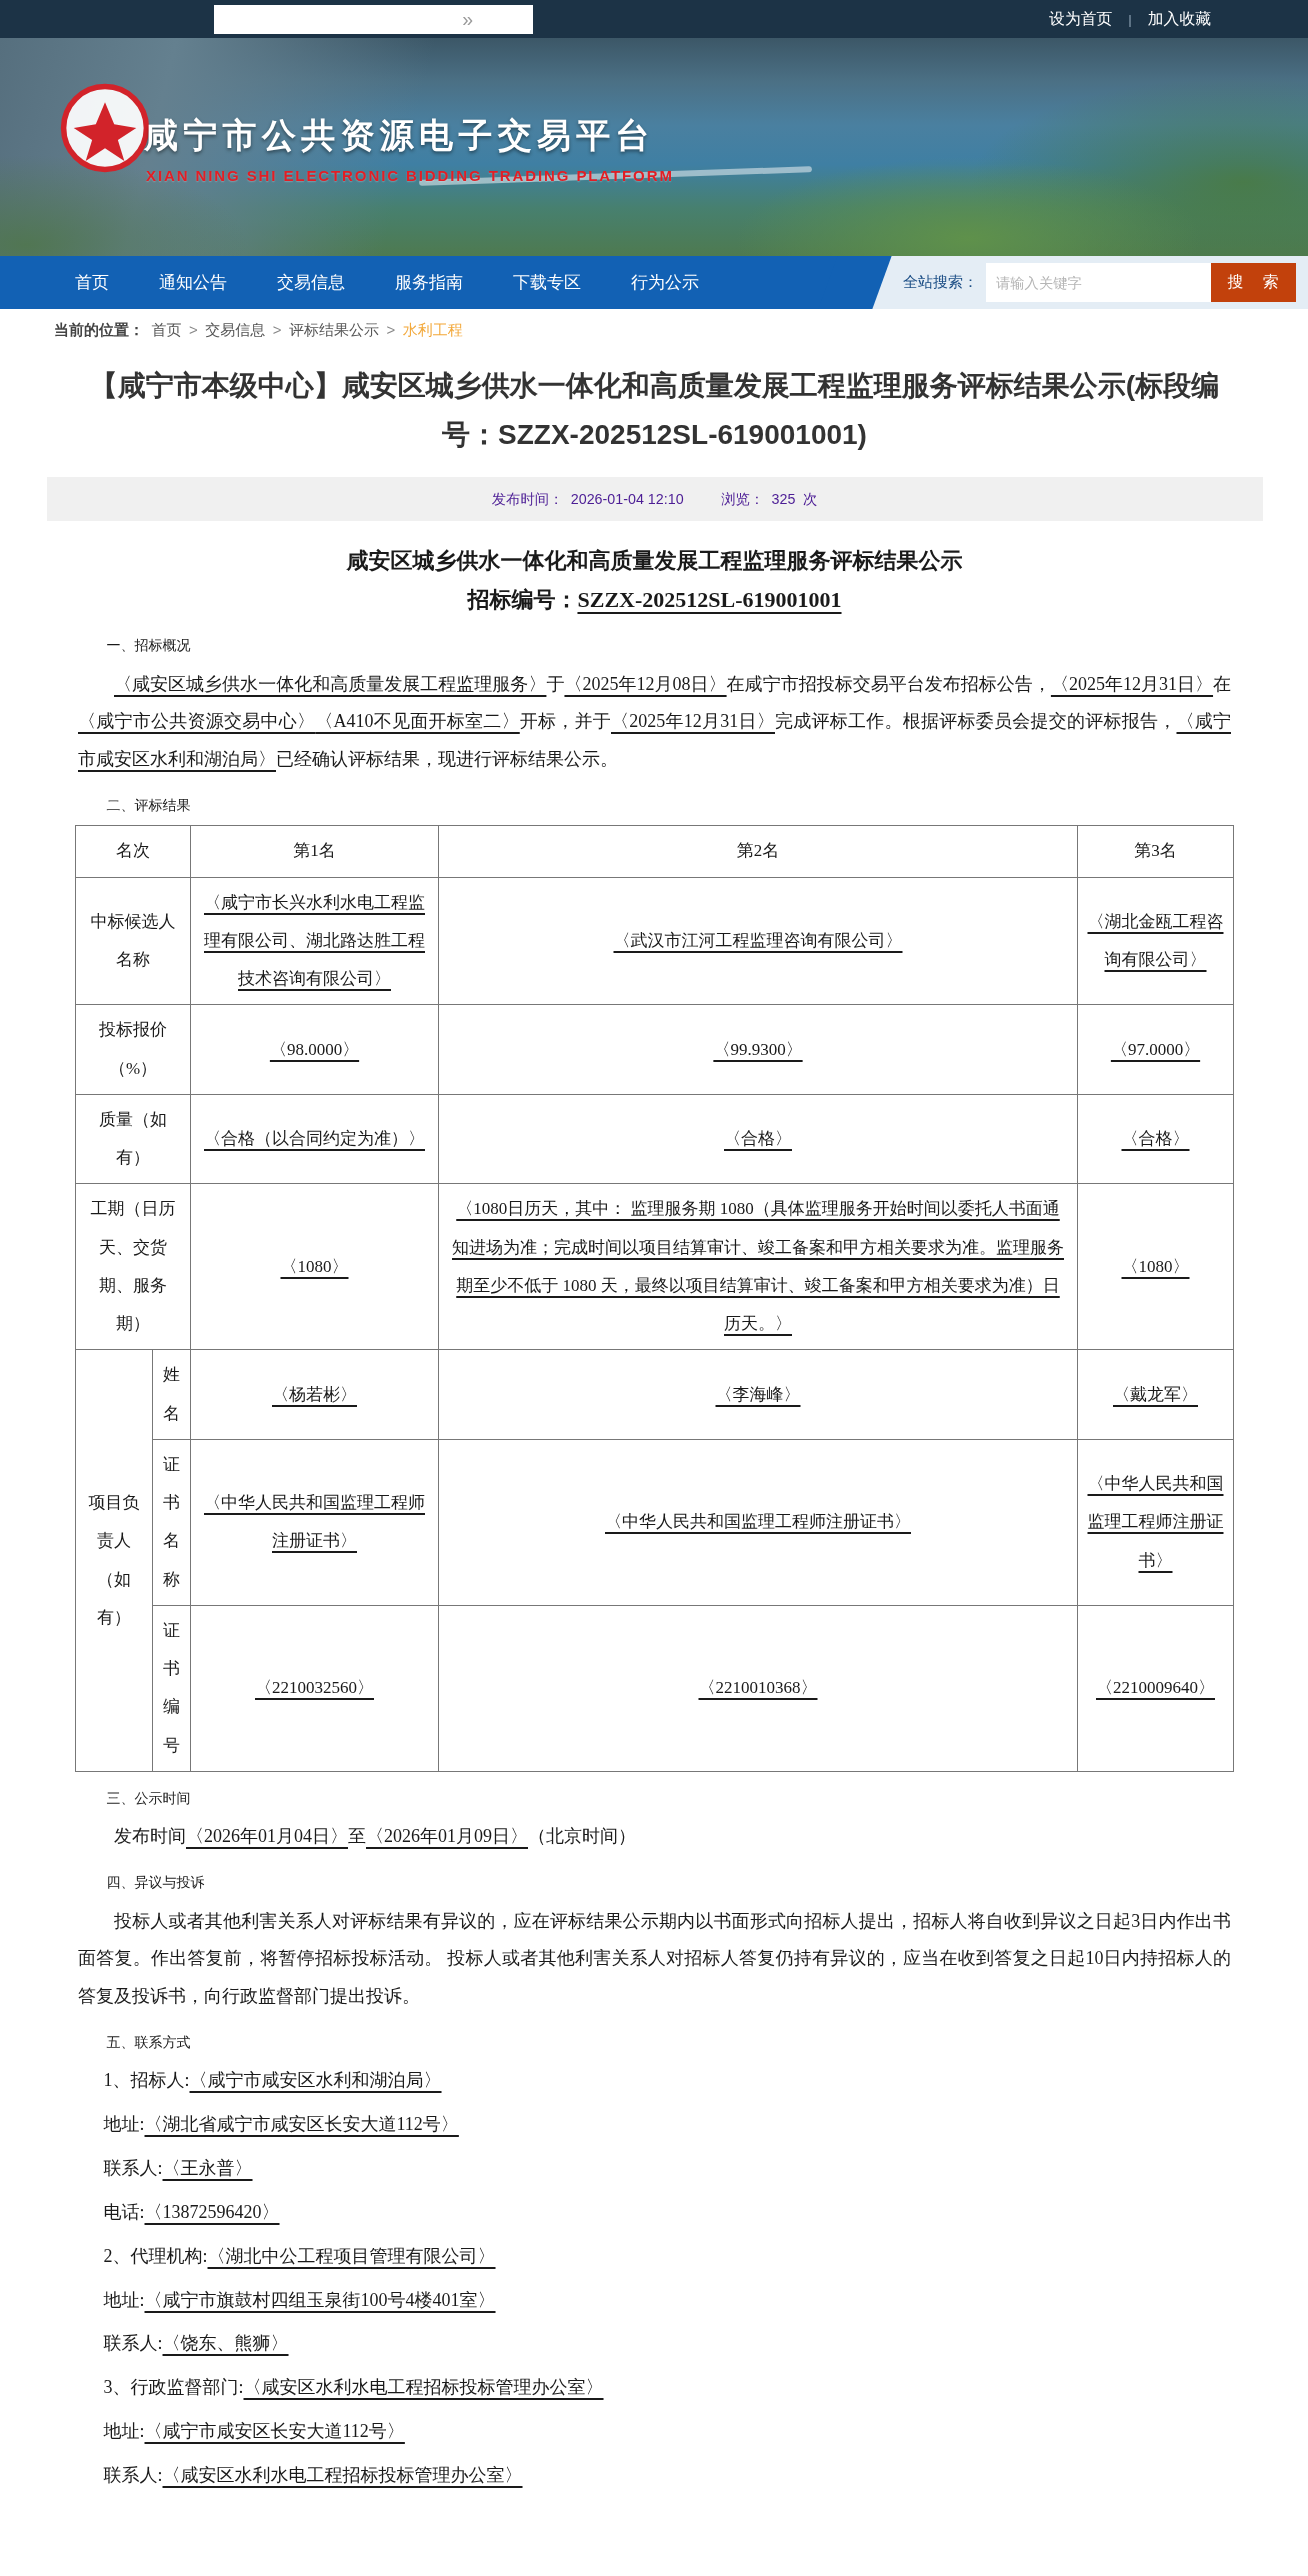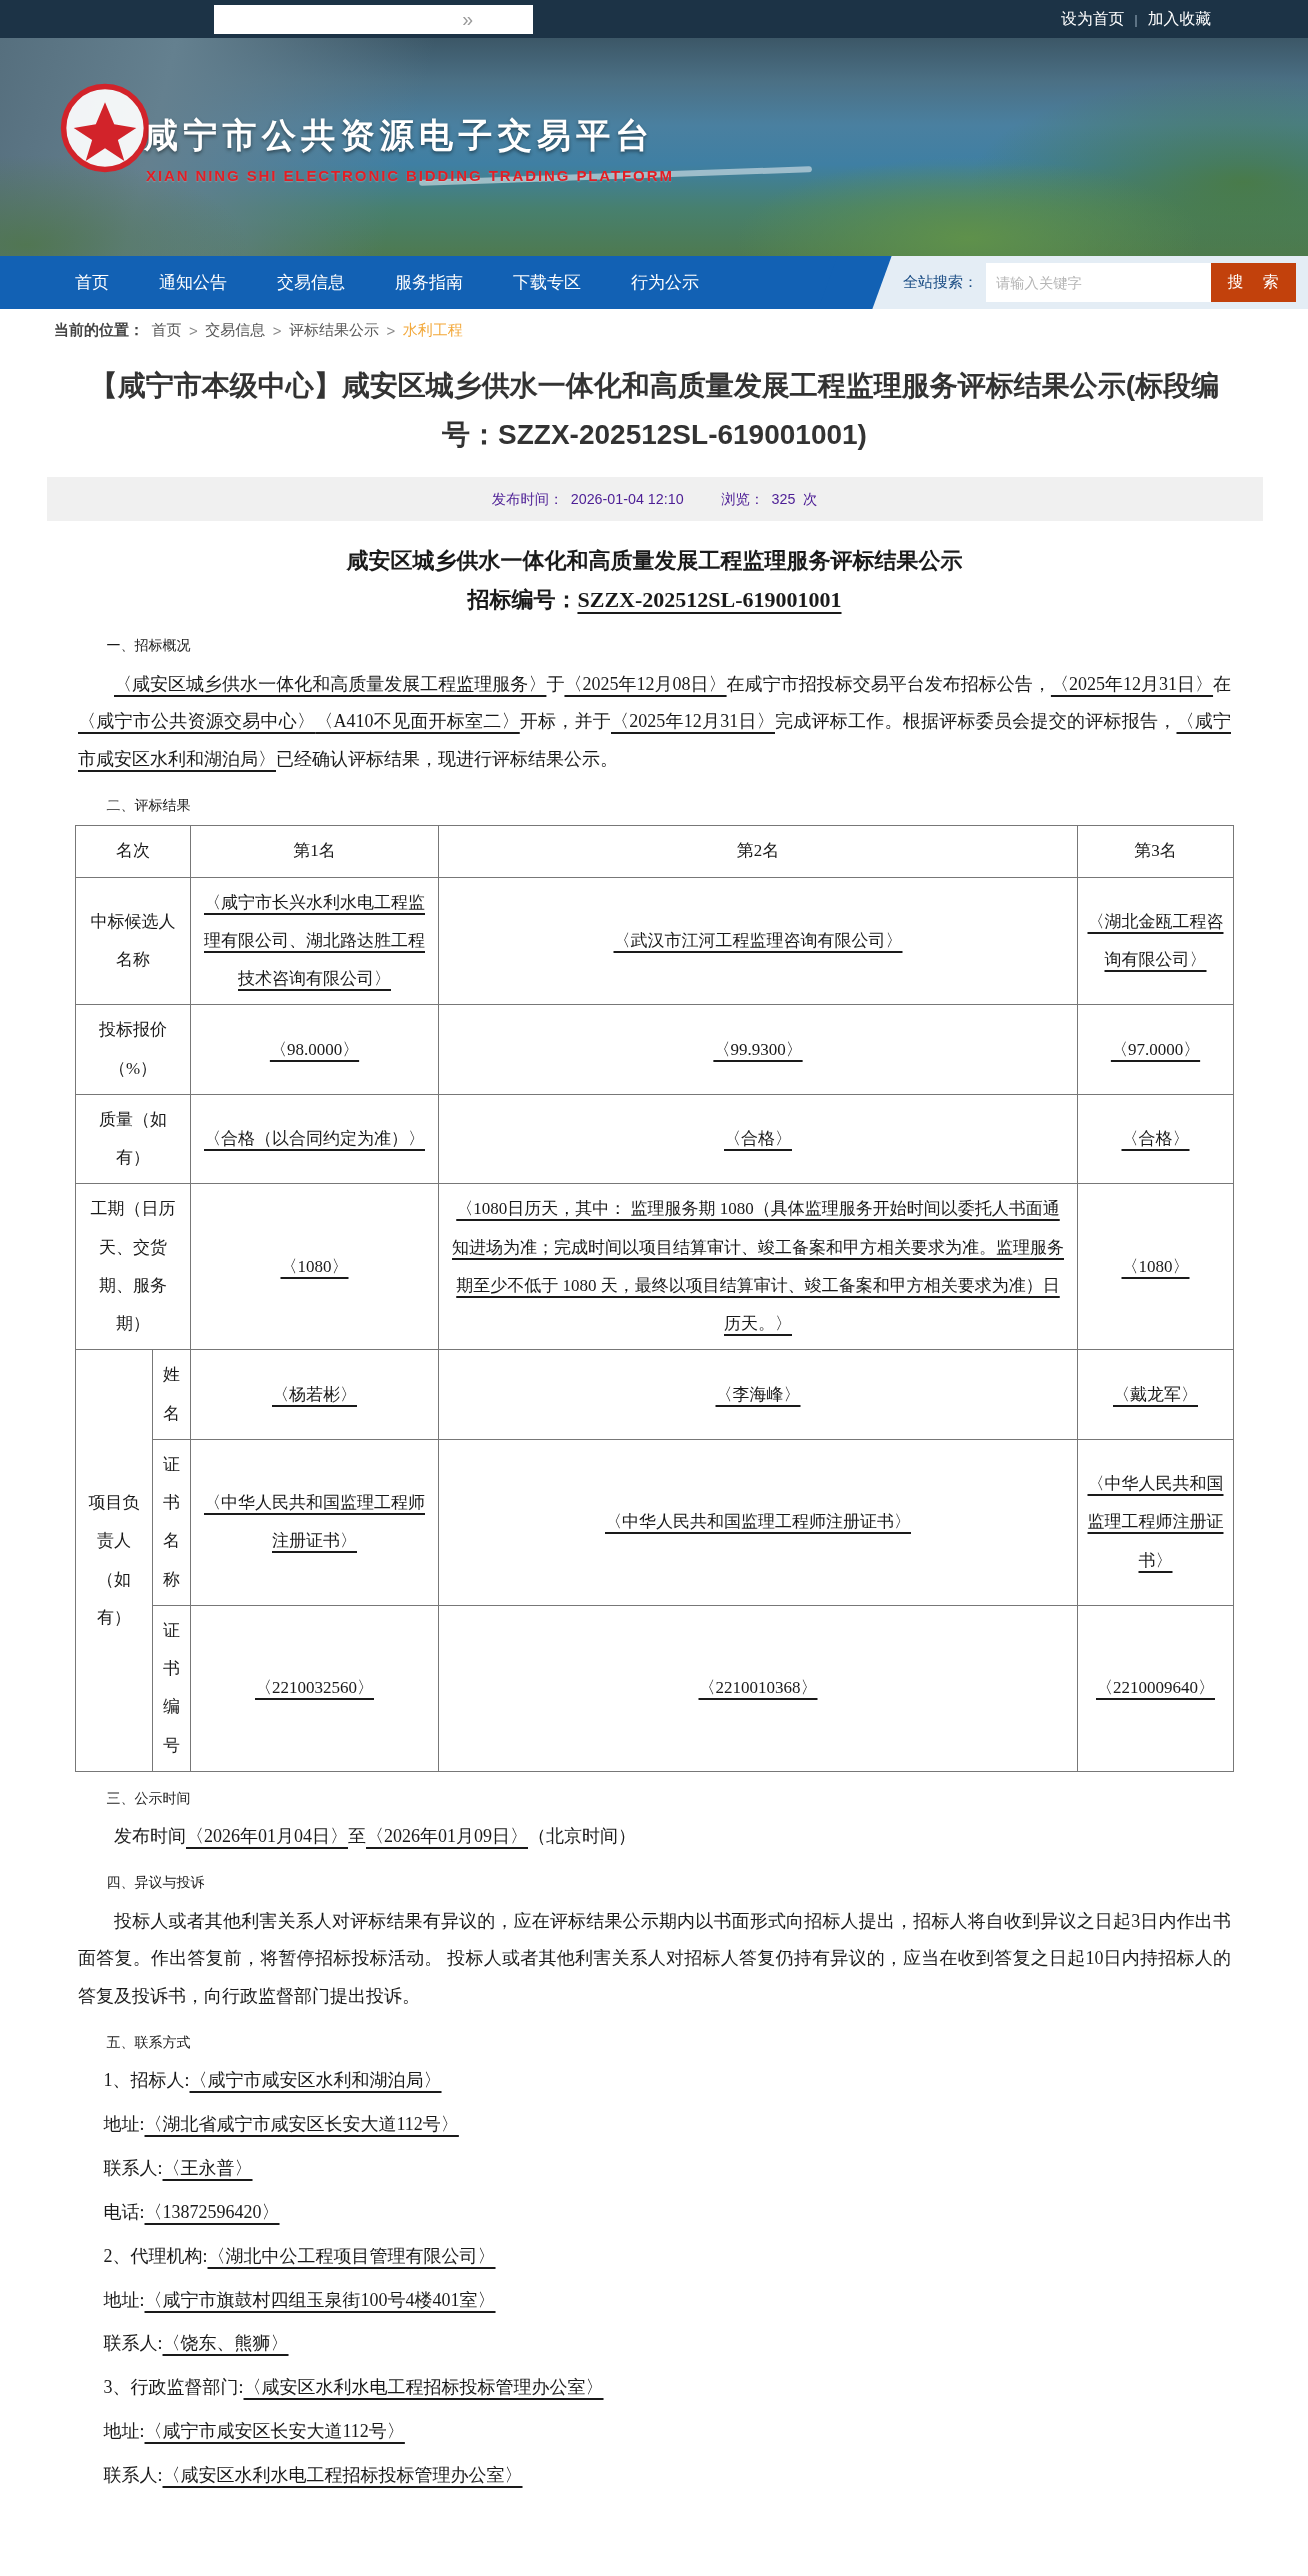--- a/index.html
+++ b/index.html
@@ -13,21 +13,21 @@
     height:38px; background:#1c3346; position:relative; z-index:3;
   }
   .quickbox {
     position:absolute; left:214px; top:5.3px; width:319px; height:28.5px;
     background:#fff; display:flex; align-items:center; justify-content:flex-end;
     padding-right:60px;
   }
   .quickbox .chev { color:#9a9a9a; font-size:19.5px; line-height:1; cursor:pointer; }
   .toplinks {
     position:absolute; right:98px; top:0; height:38px; display:flex;
-    align-items:center; gap:10px; color:#fff; font-size:15.8px;
+    align-items:center; gap:16px; color:#fff; font-size:15.8px;
   }
   .toplinks a { color:#fff; text-decoration:none; cursor:pointer; }
   .toplinks .tsep { color:#8fa3b5; font-size:13.5px; }
   
   .banner {
     height:218px; position:relative; overflow:hidden;
     background:
       radial-gradient(ellipse 323px 113px at 74% 92%, rgba(96,146,74,.95), rgba(96,146,74,0) 72%),
       radial-gradient(ellipse 390px 150px at 95% 66%, rgba(74,122,62,.85), rgba(74,122,62,0) 70%),
       radial-gradient(ellipse 315px 128px at 2% 95%, rgba(78,118,70,.8), rgba(78,118,70,0) 70%),
@@ -74,21 +74,21 @@
   }
   .search-input::placeholder { color:#b5b5b5; }
   .search-btn {
     width:85px; height:39px; background:#c2410c; color:#fff; border:none;
     font-size:15.8px; letter-spacing:7.5px; padding-left:7.5px; cursor:pointer;
     font-family:"Liberation Sans",sans-serif;
   }
   
   .crumbs {
     padding:12px 0 6px 54px; font-size:15px; color:#555; display:flex; gap:7.5px;
-    align-items:center;
+    align-items:flex-start;
   }
   .crumbs .blabel { font-weight:bold; color:#444; }
   .crumbs a { color:#555; text-decoration:none; cursor:pointer; }
   .crumbs .csep { color:#888; }
   .crumbs .cur { color:#f3a93c; }
   
   .ptitle {
     width:1178px; margin:15px auto 18px; text-align:center; font-size:28px;
     font-weight:bold; color:#333; line-height:1.75;
   }

